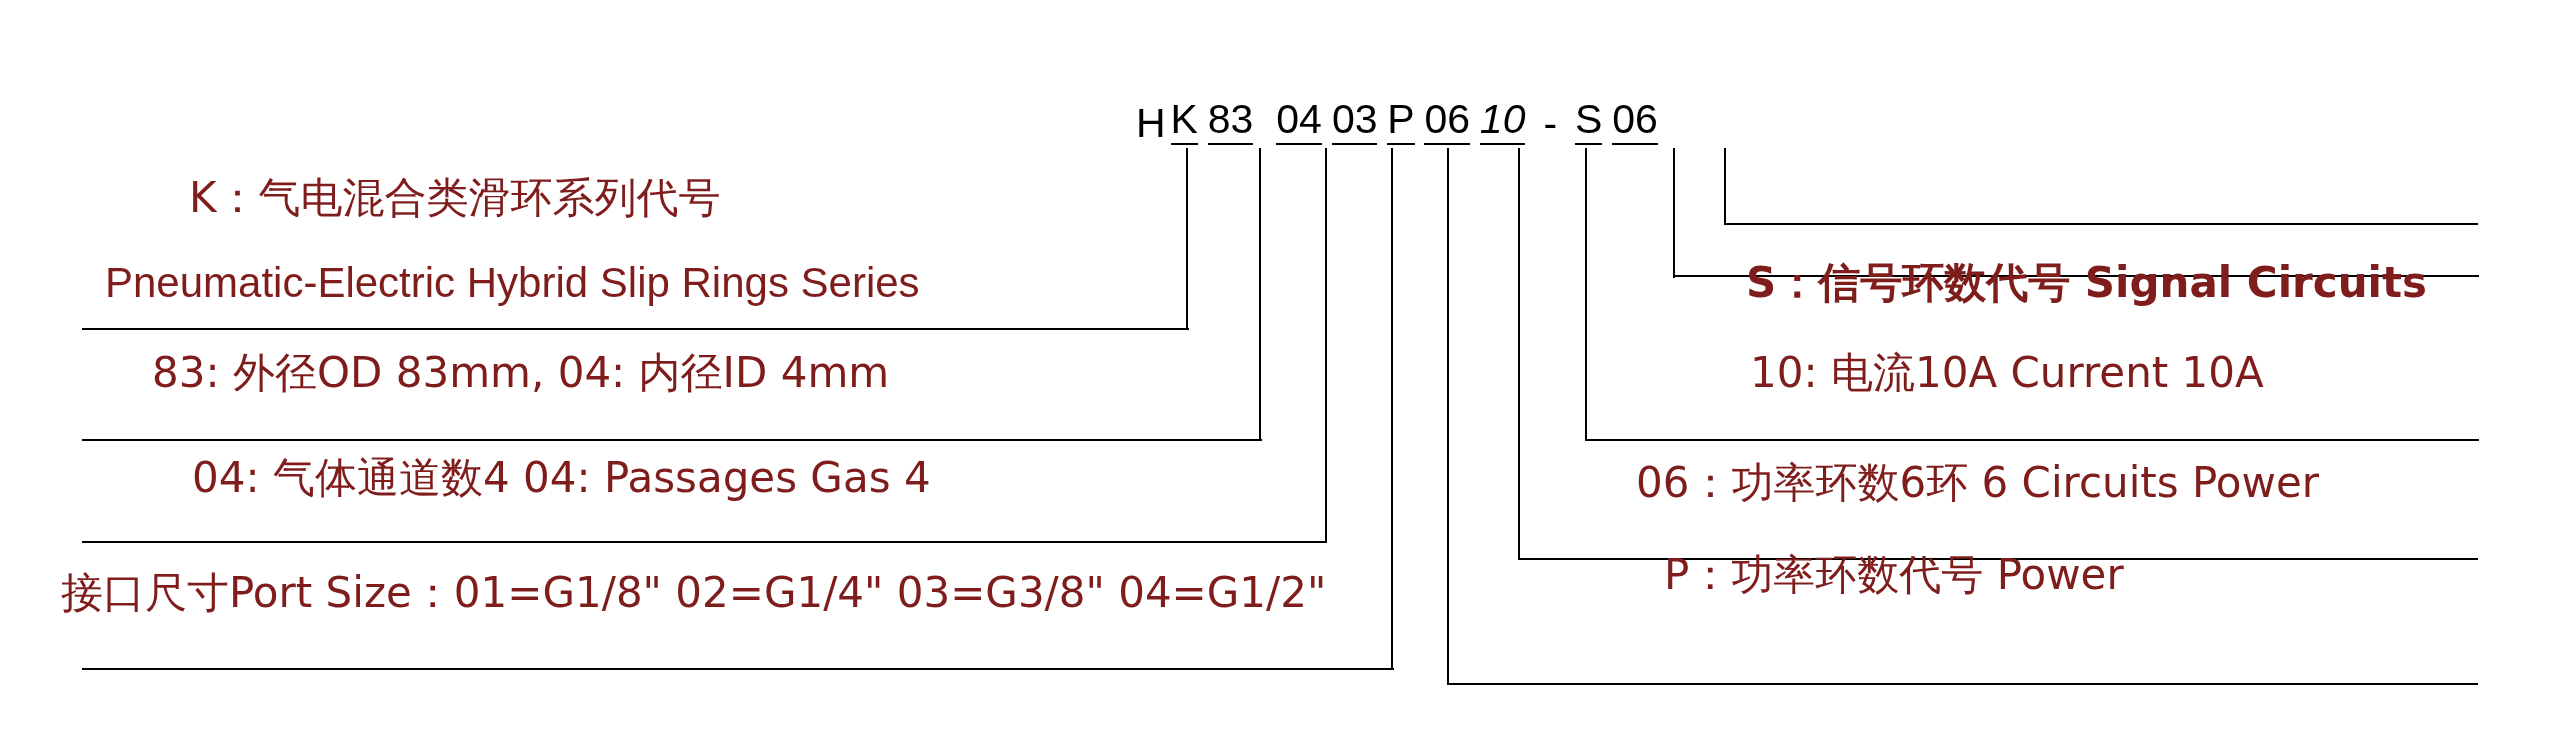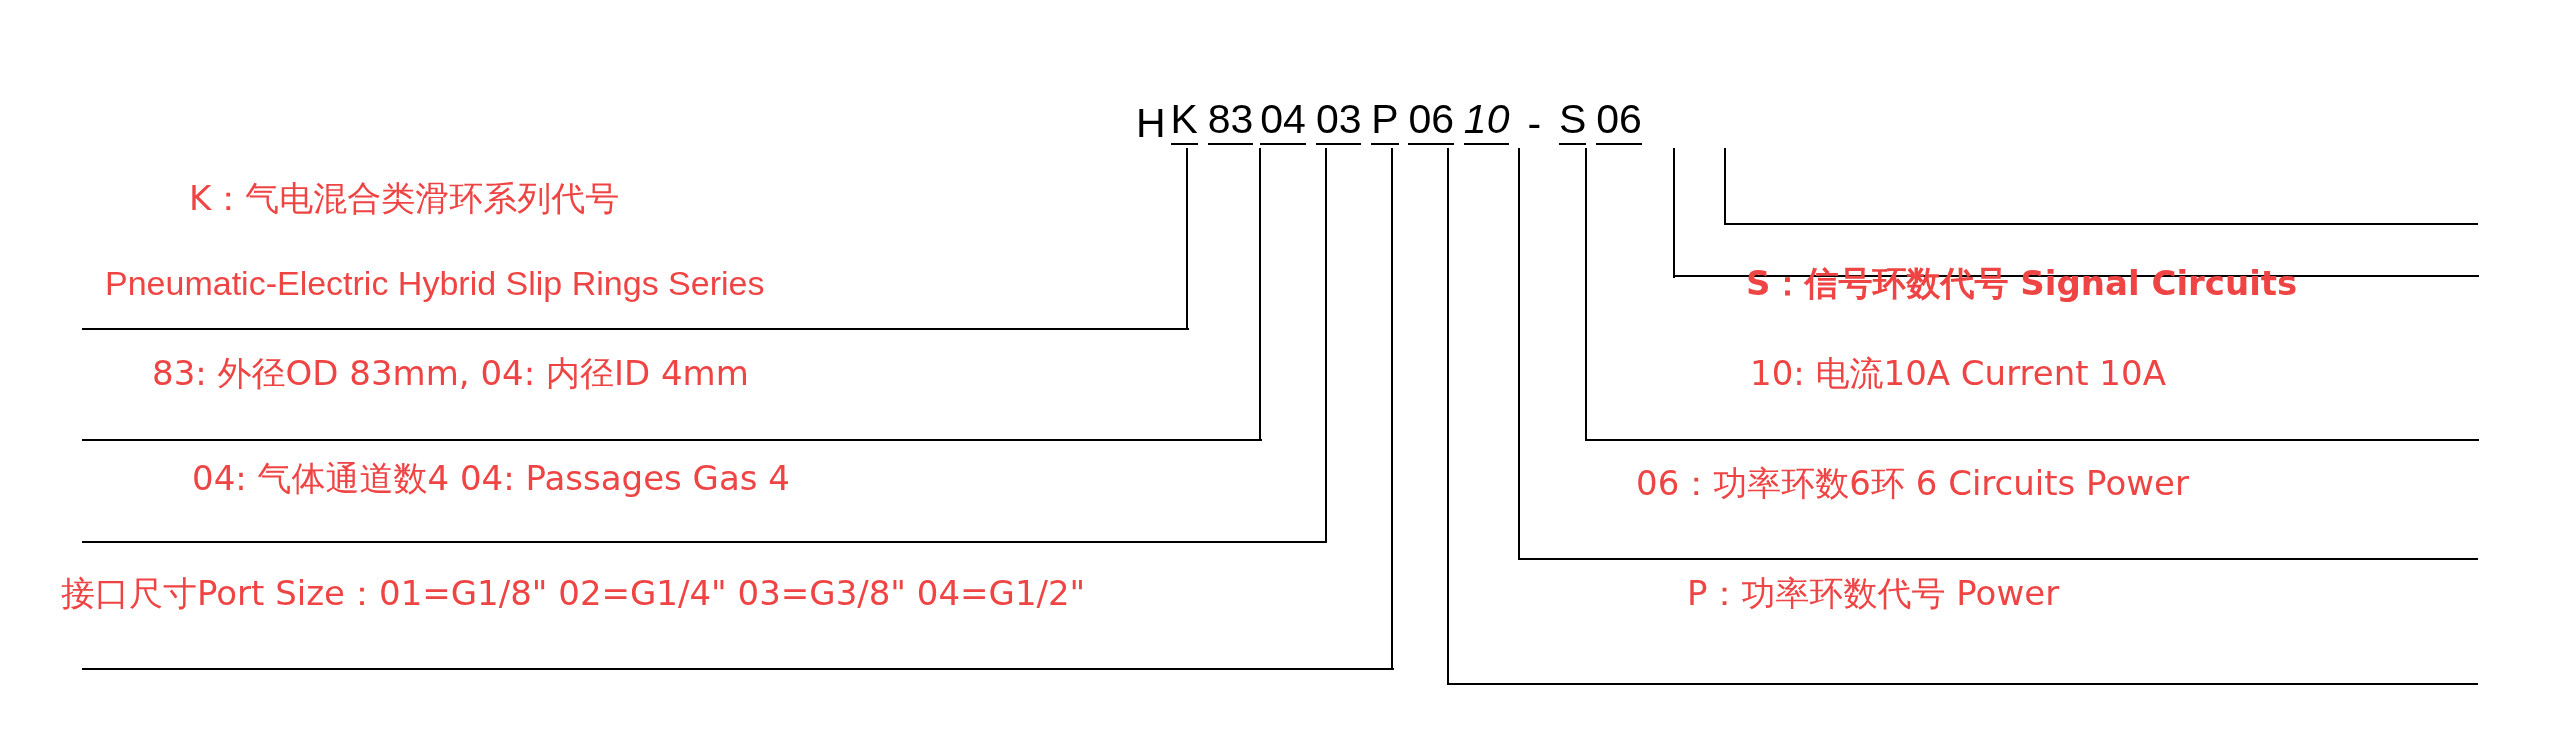--- a/index.html
+++ b/index.html
@@ -11,35 +11,35 @@
   .pn-inner{position:absolute;left:1136px;top:0;display:flex;align-items:flex-end;}
   .pn-seg{font-size:41px;line-height:44px;letter-spacing:0px;white-space:pre;
           font-family:"Liberation Sans","DejaVu Sans",sans-serif;}
   .pn-seg.u{border-bottom:2.5px solid #000;padding-bottom:1.6px;}
 
   
   .vline{position:absolute;width:0;border-left:2.5px solid #000;}
   .hline{position:absolute;height:0;border-top:2.5px solid #000;}
 
   
-  .lbl{position:absolute;white-space:nowrap;font-size:34px;line-height:38px;
-       font-family:"Liberation Sans","DejaVu Sans",sans-serif;color:#ef4444;}
+  .lbl{position:absolute;white-space:nowrap;font-size:42px;line-height:38px;
+       font-family:"Liberation Sans","DejaVu Sans",sans-serif;color:#7f1d1d;}
   .lbl.cn{font-family:"DejaVu Sans","Liberation Sans",sans-serif;}
 </style>
 </head>
 <body>
 
 <div id="stage">
 
   <div class="pn">
     <div class="pn-inner">
       <span class="pn-seg">H</span>
       <span class="pn-seg u" style="margin-left:4.9px;">K</span>
       <span class="pn-seg u" style="margin-left:9.8px;">83</span>
-      <span class="pn-seg u" style="margin-left:7px;">04</span>
+      <span class="pn-seg u" style="margin-left:23px;">04</span>
       <span class="pn-seg u" style="margin-left:10px;">03</span>
       <span class="pn-seg u" style="margin-left:9.8px;">P</span>
       <span class="pn-seg u" style="margin-left:9.8px;">06</span>
       <span class="pn-seg u" style="margin-left:9.8px;font-style:italic;">10</span>
       <span class="pn-seg" style="margin-left:18px;">-</span>
       <span class="pn-seg u" style="margin-left:18px;">S</span>
       <span class="pn-seg u" style="margin-left:9.8px;">06</span>
     </div>
   </div>
 
@@ -79,16 +79,16 @@
 
   <div class="lbl cn" style="left:61px;top:574px;">接口尺寸Port Size：01=G1/8" 02=G1/4" 03=G3/8" 04=G1/2"</div>
 
 
   <div class="lbl cn" style="left:1746px;top:264px;font-weight:bold;">S：信号环数代号 Signal Circuits</div>
 
   <div class="lbl cn" style="left:1722px;top:354px;margin-left:28px;">10: 电流10A  Current 10A</div>
 
   <div class="lbl cn" style="left:1636px;top:464px;">06：功率环数6环  6 Circuits Power</div>
 
-  <div class="lbl cn" style="left:1664px;top:574px;margin-left:23px;">P：功率环数代号 Power</div>
+  <div class="lbl cn" style="left:1664px;top:556px;">P：功率环数代号 Power</div>
 
 </div>
 
 
 </body></html>

